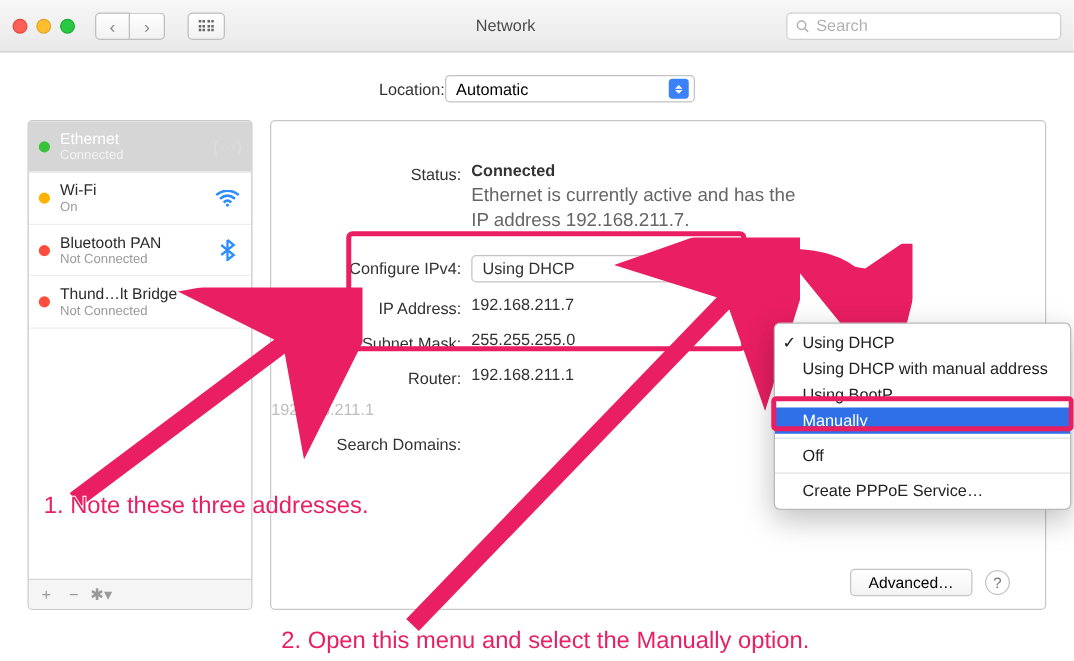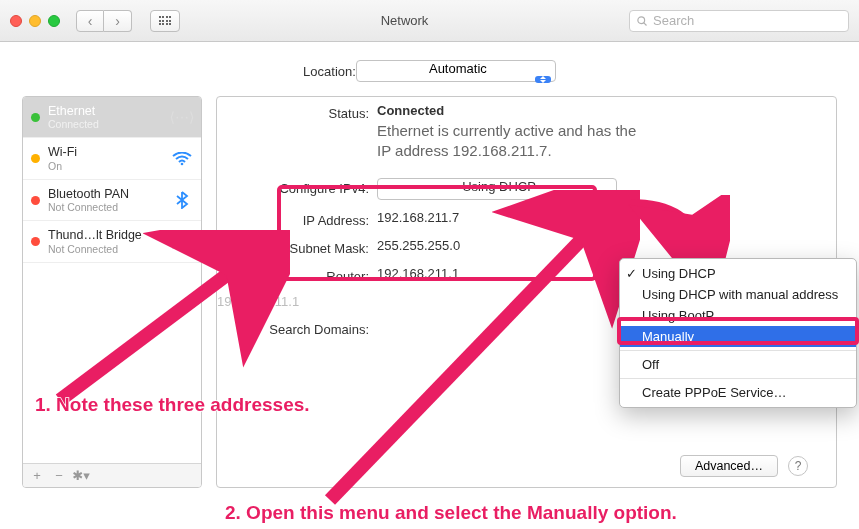--- a/index.html
+++ b/index.html
@@ -19,21 +19,21 @@
 .grid-btn { width: 30px; height: 22px; margin-left: 10px; border: 1px solid #bfbfbf; border-radius: 4px; background: linear-gradient(#fff,#f1f1f1); display: flex; align-items: center; justify-content: center; }
 .grid-icon { display: grid; grid-template-columns: repeat(4,2px); grid-template-rows: repeat(3,2px); gap: 1.5px; }
 .grid-icon span { background: #666; width: 2px; height: 2px; }
 .title { flex: 1; text-align: center; color: #4b4b4b; font-size: 13px; }
 .search { width: 220px; height: 22px; border: 1px solid #cfcfcf; border-radius: 4px; background: #fff; display: flex; align-items: center; padding: 0 6px; color: #b1b1b1; gap: 5px; }
 .search svg { width: 12px; height: 12px; }
 
 
 .loc-row { display: flex; justify-content: center; align-items: center; gap: 0; padding: 18px 0 14px; }
 .loc-row label { color: #333; }
-.select { height: 22px; border: 1px solid #c3c3c3; border-radius: 4px; background: #fff; display: flex; align-items: center; padding: 0 4px 0 8px; font-size: 13px; position: relative; min-width: 200px; flex-direction: column; }
+.select { height: 22px; border: 1px solid #c3c3c3; border-radius: 4px; background: #fff; display: flex; align-items: center; padding: 0 4px 0 8px; font-size: 13px; position: relative; min-width: 200px; }
 .select .chev { width: 16px; height: 16px; background: #3b82f6; border-radius: 3px; margin-left: auto; display: flex; flex-direction: column; align-items: center; justify-content: center; gap: 0; }
 .select .chev::before, .select .chev::after { content:""; width:0; height:0; border-left:3px solid transparent; border-right:3px solid transparent; }
 .select .chev::before { border-bottom:3px solid #fff; margin-bottom:1px; }
 .select .chev::after { border-top:3px solid #fff; }
 
 
 .main { display: flex; padding: 0 22px 16px; gap: 14px; height: 408px; }
 .sidebar { width: 180px; border: 1px solid #c8c8c8; border-radius: 4px; background: #fff; overflow: hidden; display: flex; flex-direction: column; }
 .side-list { flex: 1; }
 .srow { display: flex; align-items: center; padding: 7px 8px; border-bottom: 1px solid #eee; gap: 8px; }
@@ -44,21 +44,21 @@
 .dot.red { background: #ff4d3d; }
 .srow .txt { flex: 1; line-height: 1.15; }
 .srow .name { font-size: 12.5px; color: #2b2b2b; }
 .srow.sel .name { color: #fff; }
 .srow .sub { font-size: 10.5px; color: #9a9a9a; }
 .srow.sel .sub { color: #f1f1f1; }
 .srow .ico { width: 22px; height: 18px; display: flex; align-items: center; justify-content: center; font-size: 14px; }
 .side-foot { height: 24px; border-top: 1px solid #d6d6d6; background: #f5f5f5; display: flex; align-items: center; padding: 0 4px; gap: 2px; color: #999; }
 .side-foot span { width: 20px; text-align: center; }
 
-.content { flex: 1; border: 1px solid #c8c8c8; border-radius: 4px; background: #fff; padding: 6px 20px 12px 0; position: relative; }
+.content { flex: 1; border: 1px solid #c8c8c8; border-radius: 4px; background: #fff; padding: 32px 20px 12px 0; position: relative; }
 .field { display: flex; margin-bottom: 10px; }
 .field .lab { width: 160px; text-align: right; color: #333; padding-right: 8px; padding-top: 3px; }
 .field .val { flex: 1; color: #333; }
 .field .desc { font-size: 15px; color: #666; margin-top: 3px; max-width: 260px; line-height: 1.35; }
 .field .dim { color: #bdbdbd; }
 .cfg-select { width: 240px; }
 
 .hl-box { position: absolute; border: 4px solid #e91e63; border-radius: 5px; left: 60px; top: 88px; width: 320px; height: 96px; pointer-events: none; }
 
 .adv-row { position: absolute; right: 28px; bottom: 10px; display: flex; align-items: center; gap: 10px; }
@@ -68,21 +68,21 @@
 
 .menu { position: absolute; right: 2px; top: 258px; width: 238px; background: #fff; border: 1px solid #b9b9b9; border-radius: 5px; box-shadow: 0 8px 24px rgba(0,0,0,.25); padding: 4px 0; z-index: 20; }
 .menu .mi { padding: 3px 12px 3px 22px; font-size: 13px; color: #222; position: relative; }
 .menu .mi.sel { background: #2f6fe8; color: #fff; }
 .menu .mi.chk::before { content: "✓"; position: absolute; left: 6px; }
 .menu hr { border: none; border-top: 1px solid #e1e1e1; margin: 3px 0; }
 .menu-hl { position: absolute; border: 4px solid #e91e63; border-radius: 4px; pointer-events: none; right: 0px; top: 317px; width: 242px; height: 28px; z-index: 25; }
 
 
 .arrow-svg { position: absolute; pointer-events: none; z-index: 15; }
-.anno { position: absolute; font-weight: 700; font-size: 19px; color: #e91e63; -webkit-text-stroke: 1.5px #fff; paint-order: stroke fill; z-index: 30; }
+.anno { position: absolute; font-weight: 400; font-size: 19px; color: #e91e63; -webkit-text-stroke: 1.5px #fff; paint-order: stroke fill; z-index: 30; }
 </style>
 </head>
 <body>
 
 <div class="titlebar">
   <div class="traffic">
     <div class="tl red"></div>
     <div class="tl yel"></div>
     <div class="tl grn"></div>
   </div>

